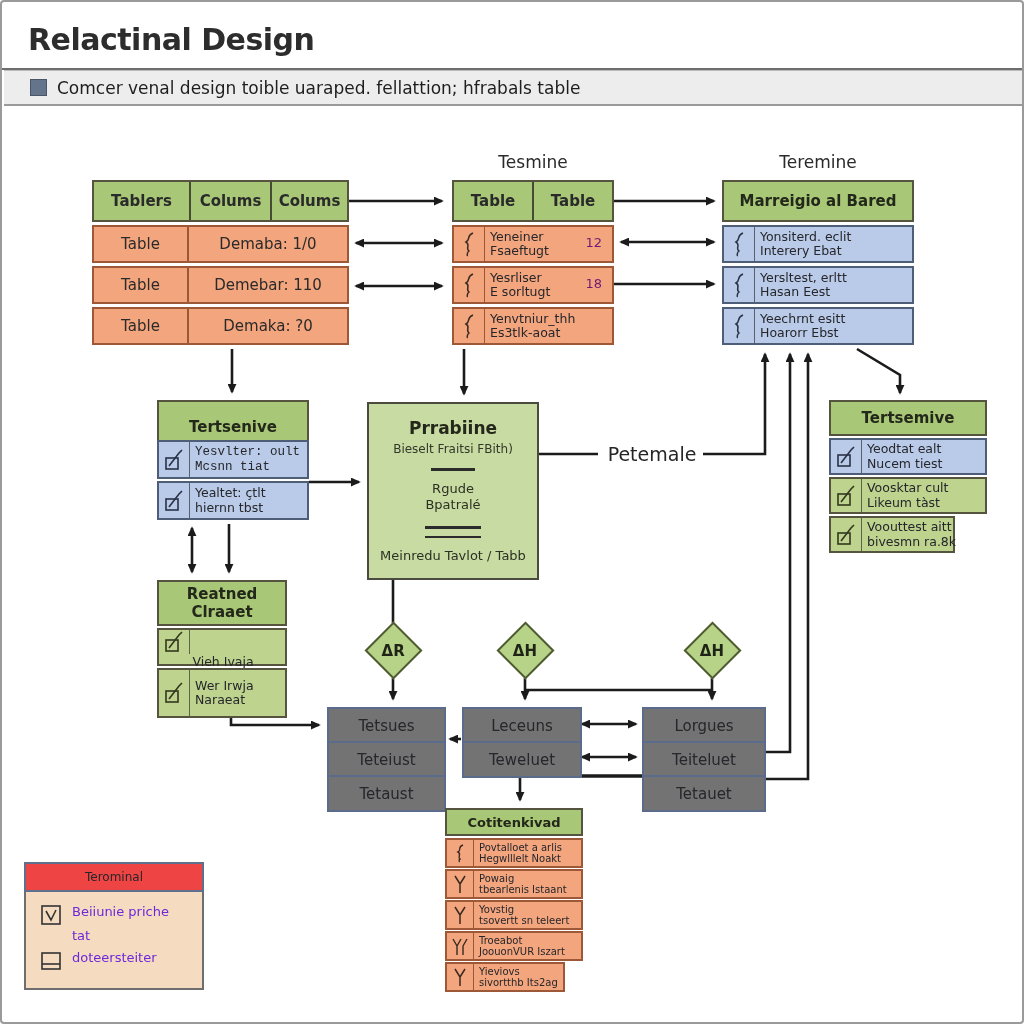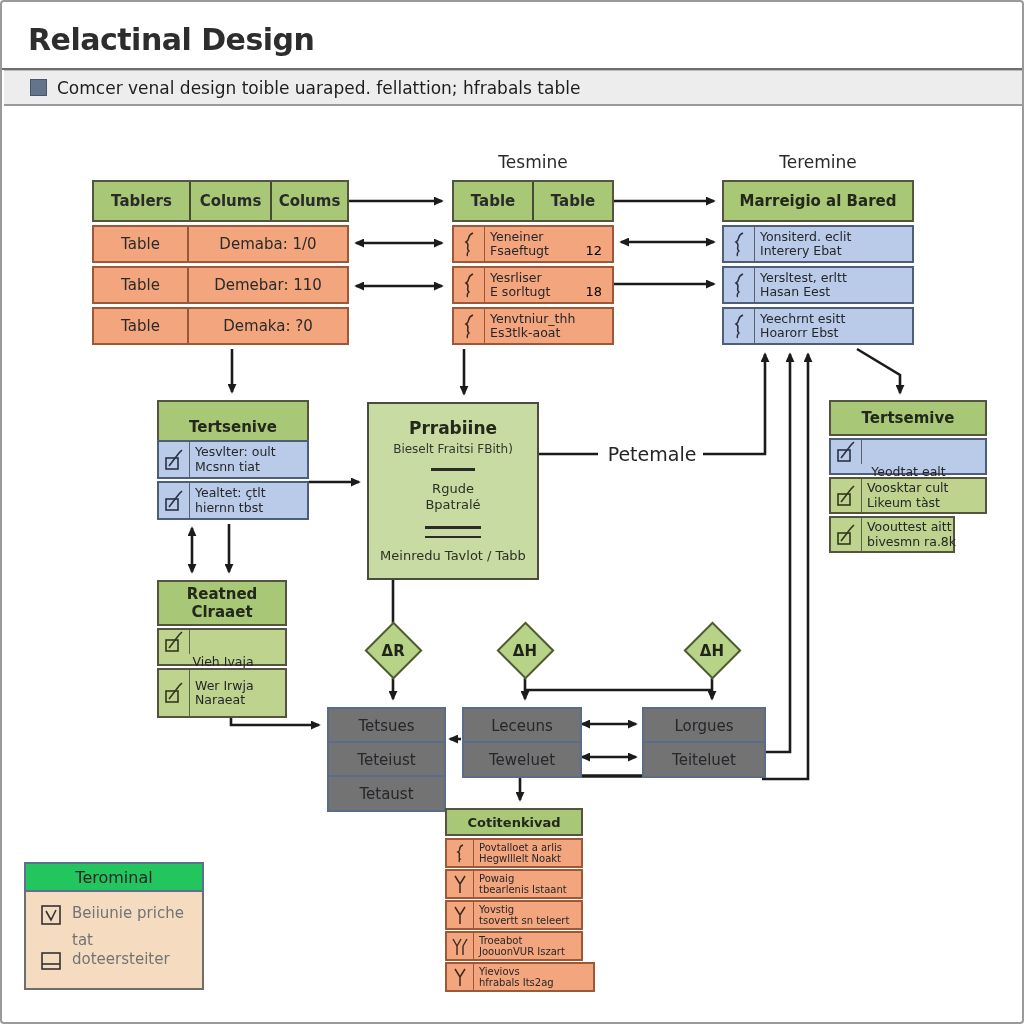--- a/index.html
+++ b/index.html
@@ -18,39 +18,39 @@
   .ghdr{background:#a8c777;border:2px solid #54543f;display:flex;align-items:center;justify-content:center;font-weight:bold;font-size:15px;color:#23281a;}
   .trow{display:flex;align-items:center;position:absolute;box-sizing:border-box;}
   .salmon{background:#f3a57e;border:2px solid #9c5837;}
   .blue{background:#b9cbe8;border:2px solid #4e5d78;}
   .grow{background:#bdd38e;border:2px solid #54543f;}
   .ic{width:30px;align-self:stretch;border-right:1.5px solid rgba(40,40,40,.65);display:flex;align-items:center;justify-content:center;flex:none;}
   .tx{padding:1px 3px 1px 5px;font-size:12.5px;line-height:1.13;color:#26262b;}
   .tx .l{display:block;white-space:nowrap;}
   .cellc{display:flex;align-items:center;justify-content:center;font-size:15px;color:#2a2a2a;}
   .vdiv{border-left:2px solid rgba(45,45,35,.8);align-self:stretch;}
-  .badge{position:absolute;right:10px;top:8px;font-size:13px;color:#000000;margin-top:8px;}
+  .badge{position:absolute;right:10px;top:8px;font-size:13px;color:#701a75;}
   .tbl-label{font-size:17px;color:#2a2a2a;text-align:center;}
 
   .bigbox{background:#c8dba3;border:2px solid #4b4b3f;text-align:center;}
   .bigbox .bt{font-weight:bold;font-size:17px;color:#23281a;margin-top:14px;}
   .bigbox .bs{font-size:12px;color:#33382a;margin-top:4px;}
   .sep1{width:44px;height:3px;background:#2b2b2b;margin:12px auto 10px auto;}
   .sep2{width:56px;height:7px;border-top:3px solid #2b2b2b;border-bottom:2px solid #2b2b2b;margin:12px auto 10px auto;}
   .bm{font-size:13px;color:#2c3122;line-height:1.25;}
   .bf{font-size:13px;color:#2c3122;}
 
   .diamond{width:41px;height:41px;background:#b7d388;border:2px solid #4e5a33;transform:rotate(45deg);display:flex;align-items:center;justify-content:center;}
   .diamond .dlabel{transform:rotate(-45deg);font-weight:bold;font-size:15px;color:#1f2416;}
 
   .btbl-row{display:flex;align-items:center;justify-content:center;background:#737373;border:2px solid #5a6b8c;font-size:15px;color:#26262b;position:absolute;}
 
-  .legend-hdr{background:#22c55e;border:2px solid #5f6f8e;display:flex;align-items:center;justify-content:center;font-size:16px;color:#26262b;}
+  .legend-hdr{background:#ef4444;border:2px solid #5f6f8e;display:flex;align-items:center;justify-content:center;font-size:12px;color:#26262b;}
   .legend-body{background:#f5dcc1;border:2px solid #6e6e6e;border-top:none;}
-  .legend-item{position:absolute;display:flex;align-items:flex-start;font-size:15px;color:#737373;}
+  .legend-item{position:absolute;display:flex;align-items:flex-start;font-size:13px;color:#6d28d9;}
   .wires{position:absolute;left:0;top:0;pointer-events:none;}
   svg.iconsvg{display:block;}
 </style>
 </head>
 <body>
 
 <div class="page">
 
   <div class="abs title">Relactinal Design</div>
   <div class="abs hr1"></div>
@@ -191,21 +191,21 @@
           <path d="M12 2 C5 5 10 8 5 11 C10 14 4 17 8 20 C5 22 7 24 6 25" stroke="#2a3145" stroke-width="1.5" fill="none"></path>
         </svg>
       </span>
     <span class="tx">
         <span class="l">Yeechrnt esitt</span>
         <span class="l">Hoarorr Ebst</span>
       </span>
   </div>
 
   <div class="abs ghdr" style="left:155px;top:398px;width:152px;height:54px;">Tertsenive</div>
-  <div class="trow blue" style="left:155px;top:438px;width:152px;height:39px;">
+  <div class="trow blue" style="left:155px;top:438px;width:152px;height:39px;font-family:Liberation Mono, monospace;">
     <span class="ic">
         <svg class="iconsvg" width="22" height="24" viewBox="0 0 22 24">
           <rect x="3" y="10" width="12" height="11" stroke="#2a3145" stroke-width="1.6" fill="none"></rect>
           <path d="M6 18 L16 5 L19 2" stroke="#2a3145" stroke-width="1.6" fill="none"></path>
         </svg>
       </span>
     <span class="tx">
         <span class="l">Yesvlter: oult</span>
         <span class="l">Mcsnn tiat</span>
       </span>
@@ -228,21 +228,21 @@
     <div class="bs">Bieselt Fraitsi FBith)</div>
     <div class="sep1"></div>
     <div class="bm"><span>Rgude</span><br><span>Bpatralé</span></div>
     <div class="sep2"></div>
     <div class="bf">Meinredu Tavlot / Tabb</div>
   </div>
 
   <div class="abs" style="left:598px;top:441px;width:104px;text-align:center;font-size:19px;color:#252525;">Petemale</div>
 
   <div class="abs ghdr" style="left:827px;top:398px;width:158px;height:36px;">Tertsemive</div>
-  <div class="trow blue" style="left:827px;top:436px;width:158px;height:37px;flex-direction:column;">
+  <div class="trow blue" style="left:827px;top:436px;width:158px;height:37px;">
     <span class="ic">
         <svg class="iconsvg" width="22" height="24" viewBox="0 0 22 24">
           <rect x="3" y="10" width="12" height="11" stroke="#2a3145" stroke-width="1.6" fill="none"></rect>
           <path d="M6 18 L16 5 L19 2" stroke="#2a3145" stroke-width="1.6" fill="none"></path>
         </svg>
       </span>
     <span class="tx">
         <span class="l">Yeodtat ealt</span>
         <span class="l">Nucem tiest</span>
       </span>
@@ -313,20 +313,21 @@
 
   <div class="btbl-row" style="left:325px;top:705px;width:115px;height:33px;">Tetsues</div>
   <div class="btbl-row" style="left:325px;top:739px;width:115px;height:33px;">Teteiust</div>
   <div class="btbl-row" style="left:325px;top:773px;width:115px;height:33px;">Tetaust</div>
 
   <div class="btbl-row" style="left:460px;top:705px;width:116px;height:33px;">Leceuns</div>
   <div class="btbl-row" style="left:460px;top:739px;width:116px;height:33px;">Teweluet</div>
 
   <div class="btbl-row" style="left:640px;top:705px;width:120px;height:33px;">Lorgues</div>
   <div class="btbl-row" style="left:640px;top:739px;width:120px;height:33px;">Teiteluet</div>
+  <div class="btbl-row" style="left:640px;top:773px;width:120px;height:33px;">Tetauet</div>
 
   <div class="abs ghdr" style="left:443px;top:806px;width:138px;height:28px;font-size:13px;">Cotitenkivad</div>
   <div class="trow salmon" style="left:443px;top:836px;width:138px;height:30px;">
     <span class="ic" style="width:26px;border-color:rgba(130,70,40,.8);">
         <svg class="iconsvg" width="12" height="20" viewBox="0 0 12 20">
           <path d="M9 2 C3 4 8 7 4 9 C8 11 3 14 6 16 C4 17 6 18 5 19" stroke="#3a2a20" stroke-width="1.4" fill="none"></path>
         </svg>
       </span>
     <span class="tx" style="font-size:10px;">
         <span class="l">Povtalloet a arlis</span>
@@ -359,29 +360,29 @@
     <span class="ic" style="width:26px;border-color:rgba(130,70,40,.8);">
         <svg class="iconsvg" width="18" height="20" viewBox="0 0 18 20">
           <path d="M6 19 V10 M6 10 L2 3 M6 10 L10 3 M12 19 V10 M12 10 L16 3" stroke="#3a2a20" stroke-width="1.4" fill="none"></path>
         </svg>
       </span>
     <span class="tx" style="font-size:10px;">
         <span class="l">Troeabot</span>
         <span class="l">JoouonVUR Iszart</span>
       </span>
   </div>
-  <div class="trow salmon" style="left:443px;top:960px;width:150px;height:30px;">
+  <div class="trow salmon" style="left:443px;top:960px;width:120px;height:30px;">
     <span class="ic" style="width:26px;border-color:rgba(130,70,40,.8);">
         <svg class="iconsvg" width="16" height="20" viewBox="0 0 16 20">
           <path d="M8 19 V10 M8 10 L3 2 M8 10 L13 2" stroke="#3a2a20" stroke-width="1.5" fill="none"></path>
         </svg>
       </span>
     <span class="tx" style="font-size:10px;">
         <span class="l">Yieviovs</span>
-        <span class="l">hfrabals Its2ag</span>
+        <span class="l">sivortthb Its2ag</span>
       </span>
   </div>
 
   <div class="abs legend-hdr" style="left:22px;top:860px;width:180px;height:30px;">Terominal</div>
   <div class="abs legend-body" style="left:22px;top:890px;width:180px;height:98px;"></div>
   <div class="legend-item abs" style="left:38px;top:902px;">
     <span style="margin-right:10px;">
         <svg class="iconsvg" width="22" height="22" viewBox="0 0 22 22">
           <rect x="2" y="2" width="18" height="18" stroke="#333" stroke-width="1.6" fill="none"></rect>
           <path d="M6 7 L11 16 L16 6" stroke="#333" stroke-width="1.6" fill="none"></path>

